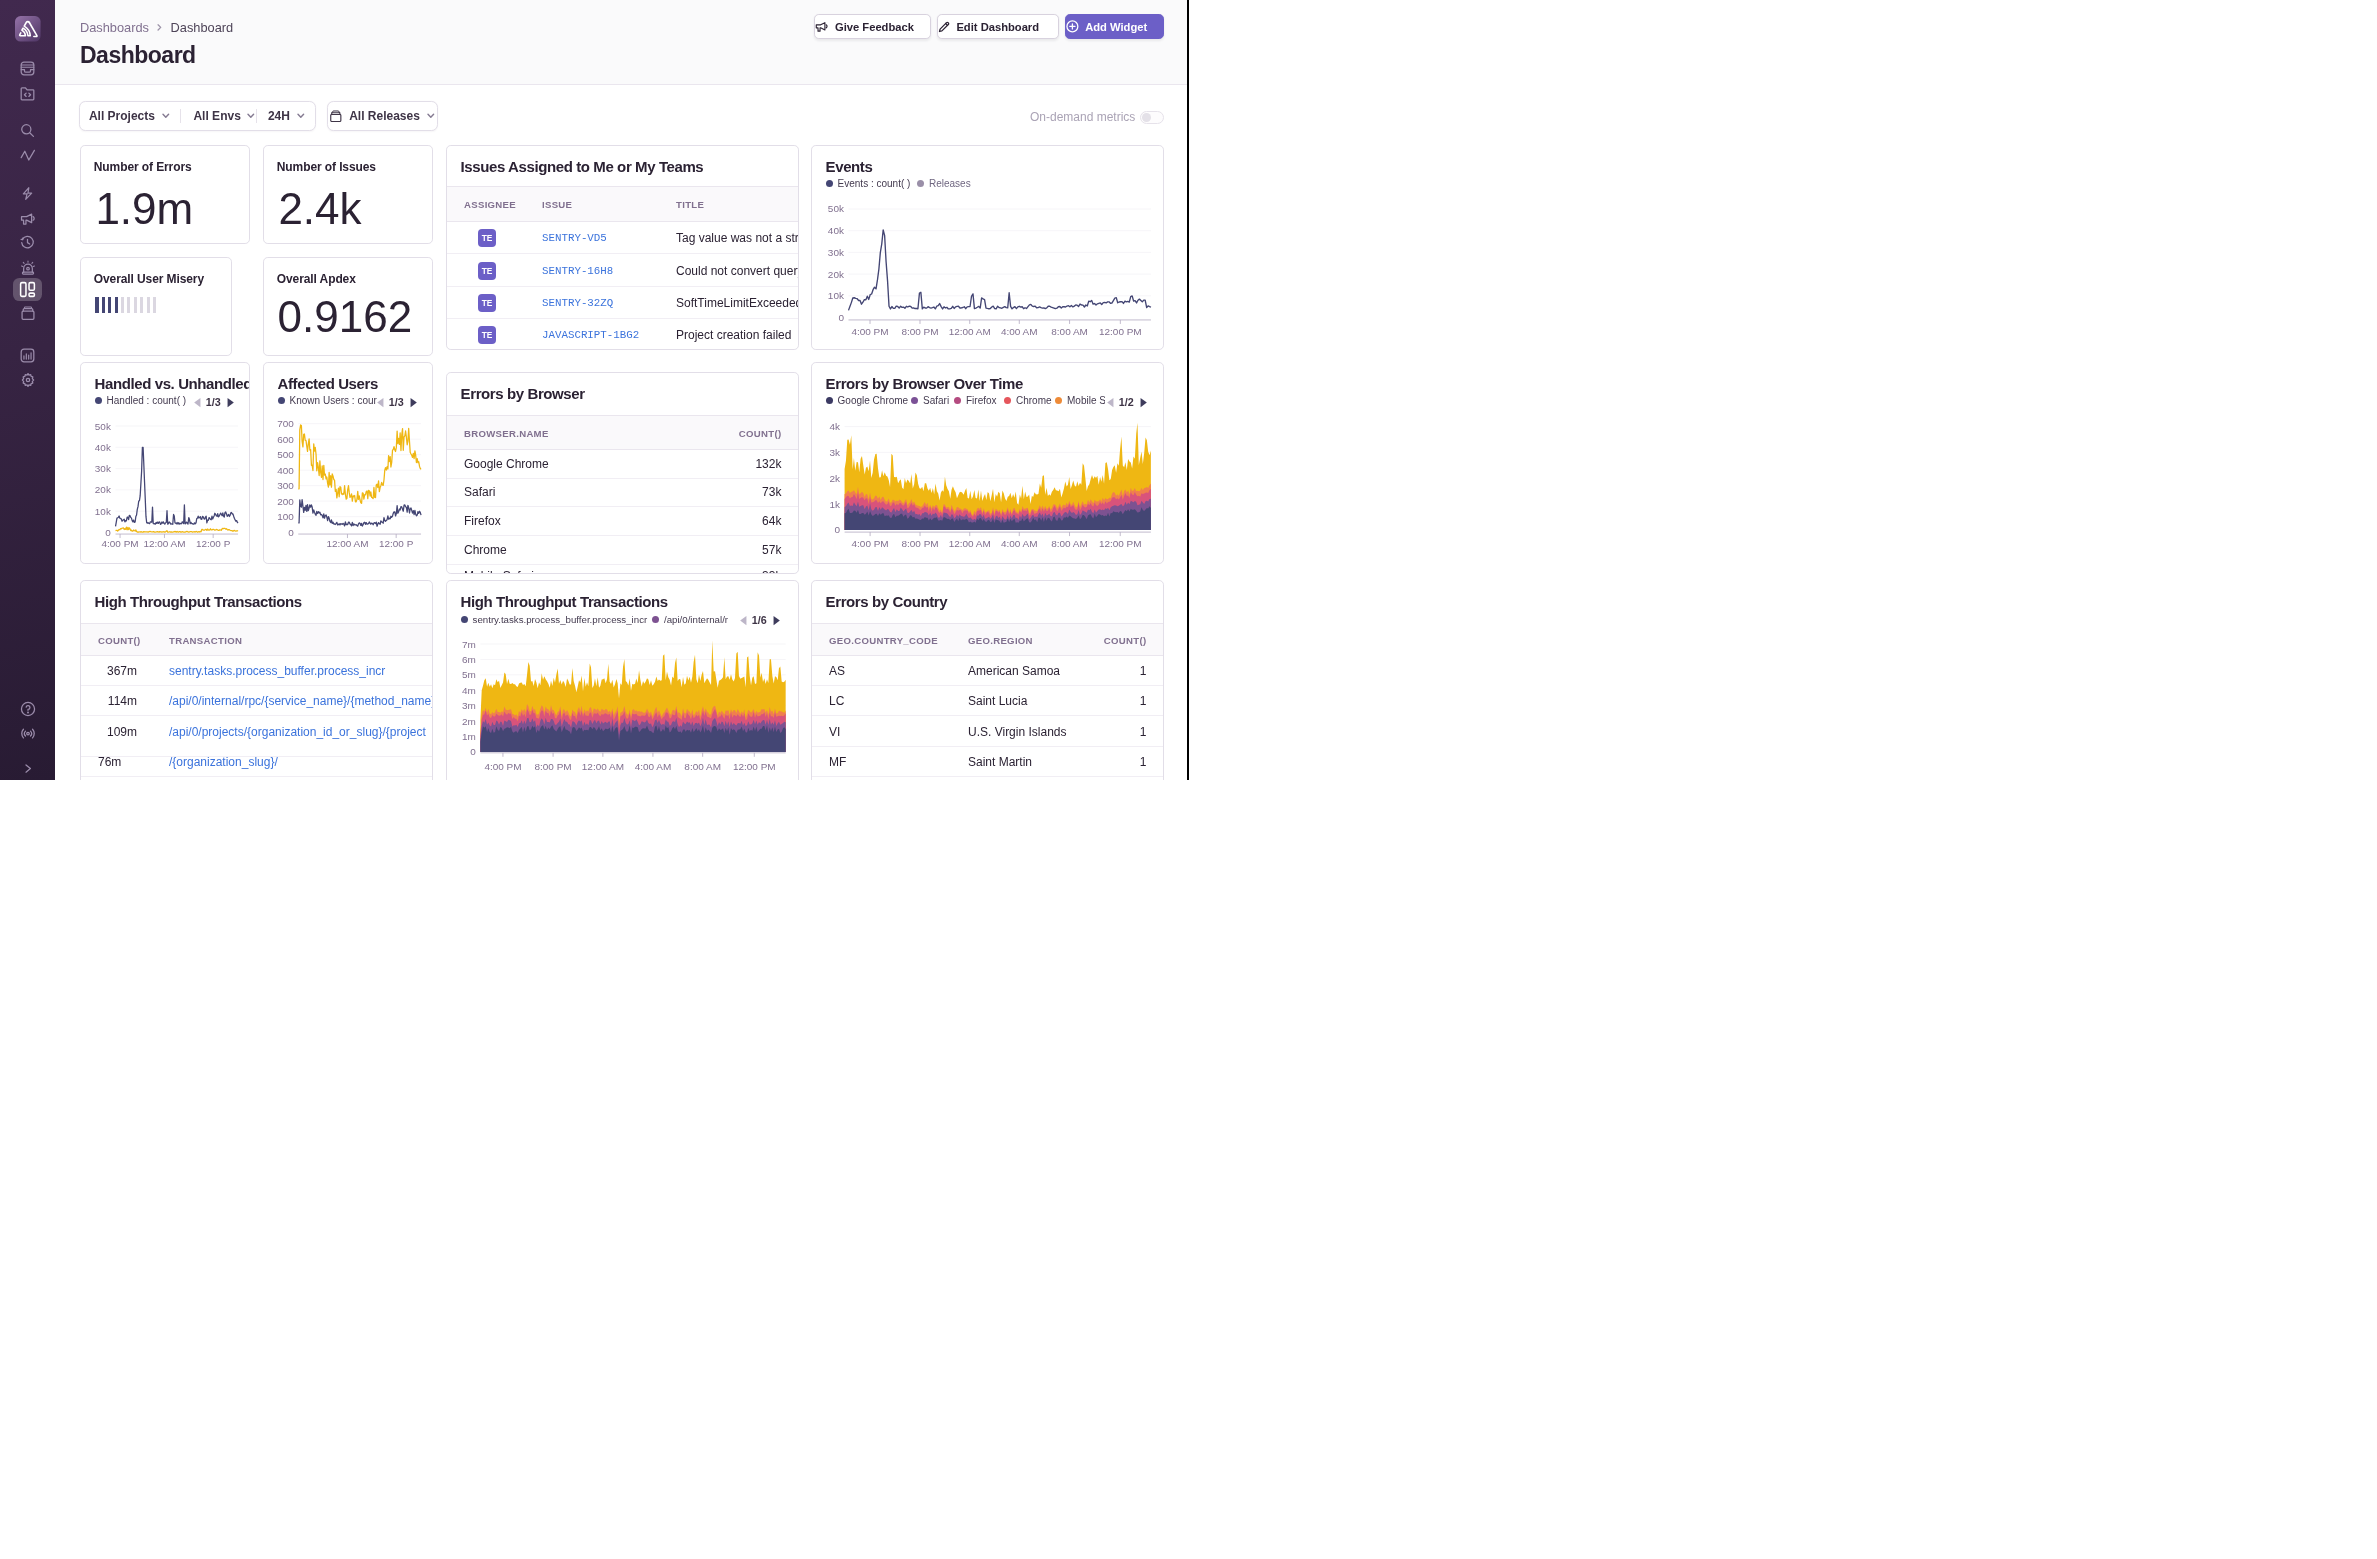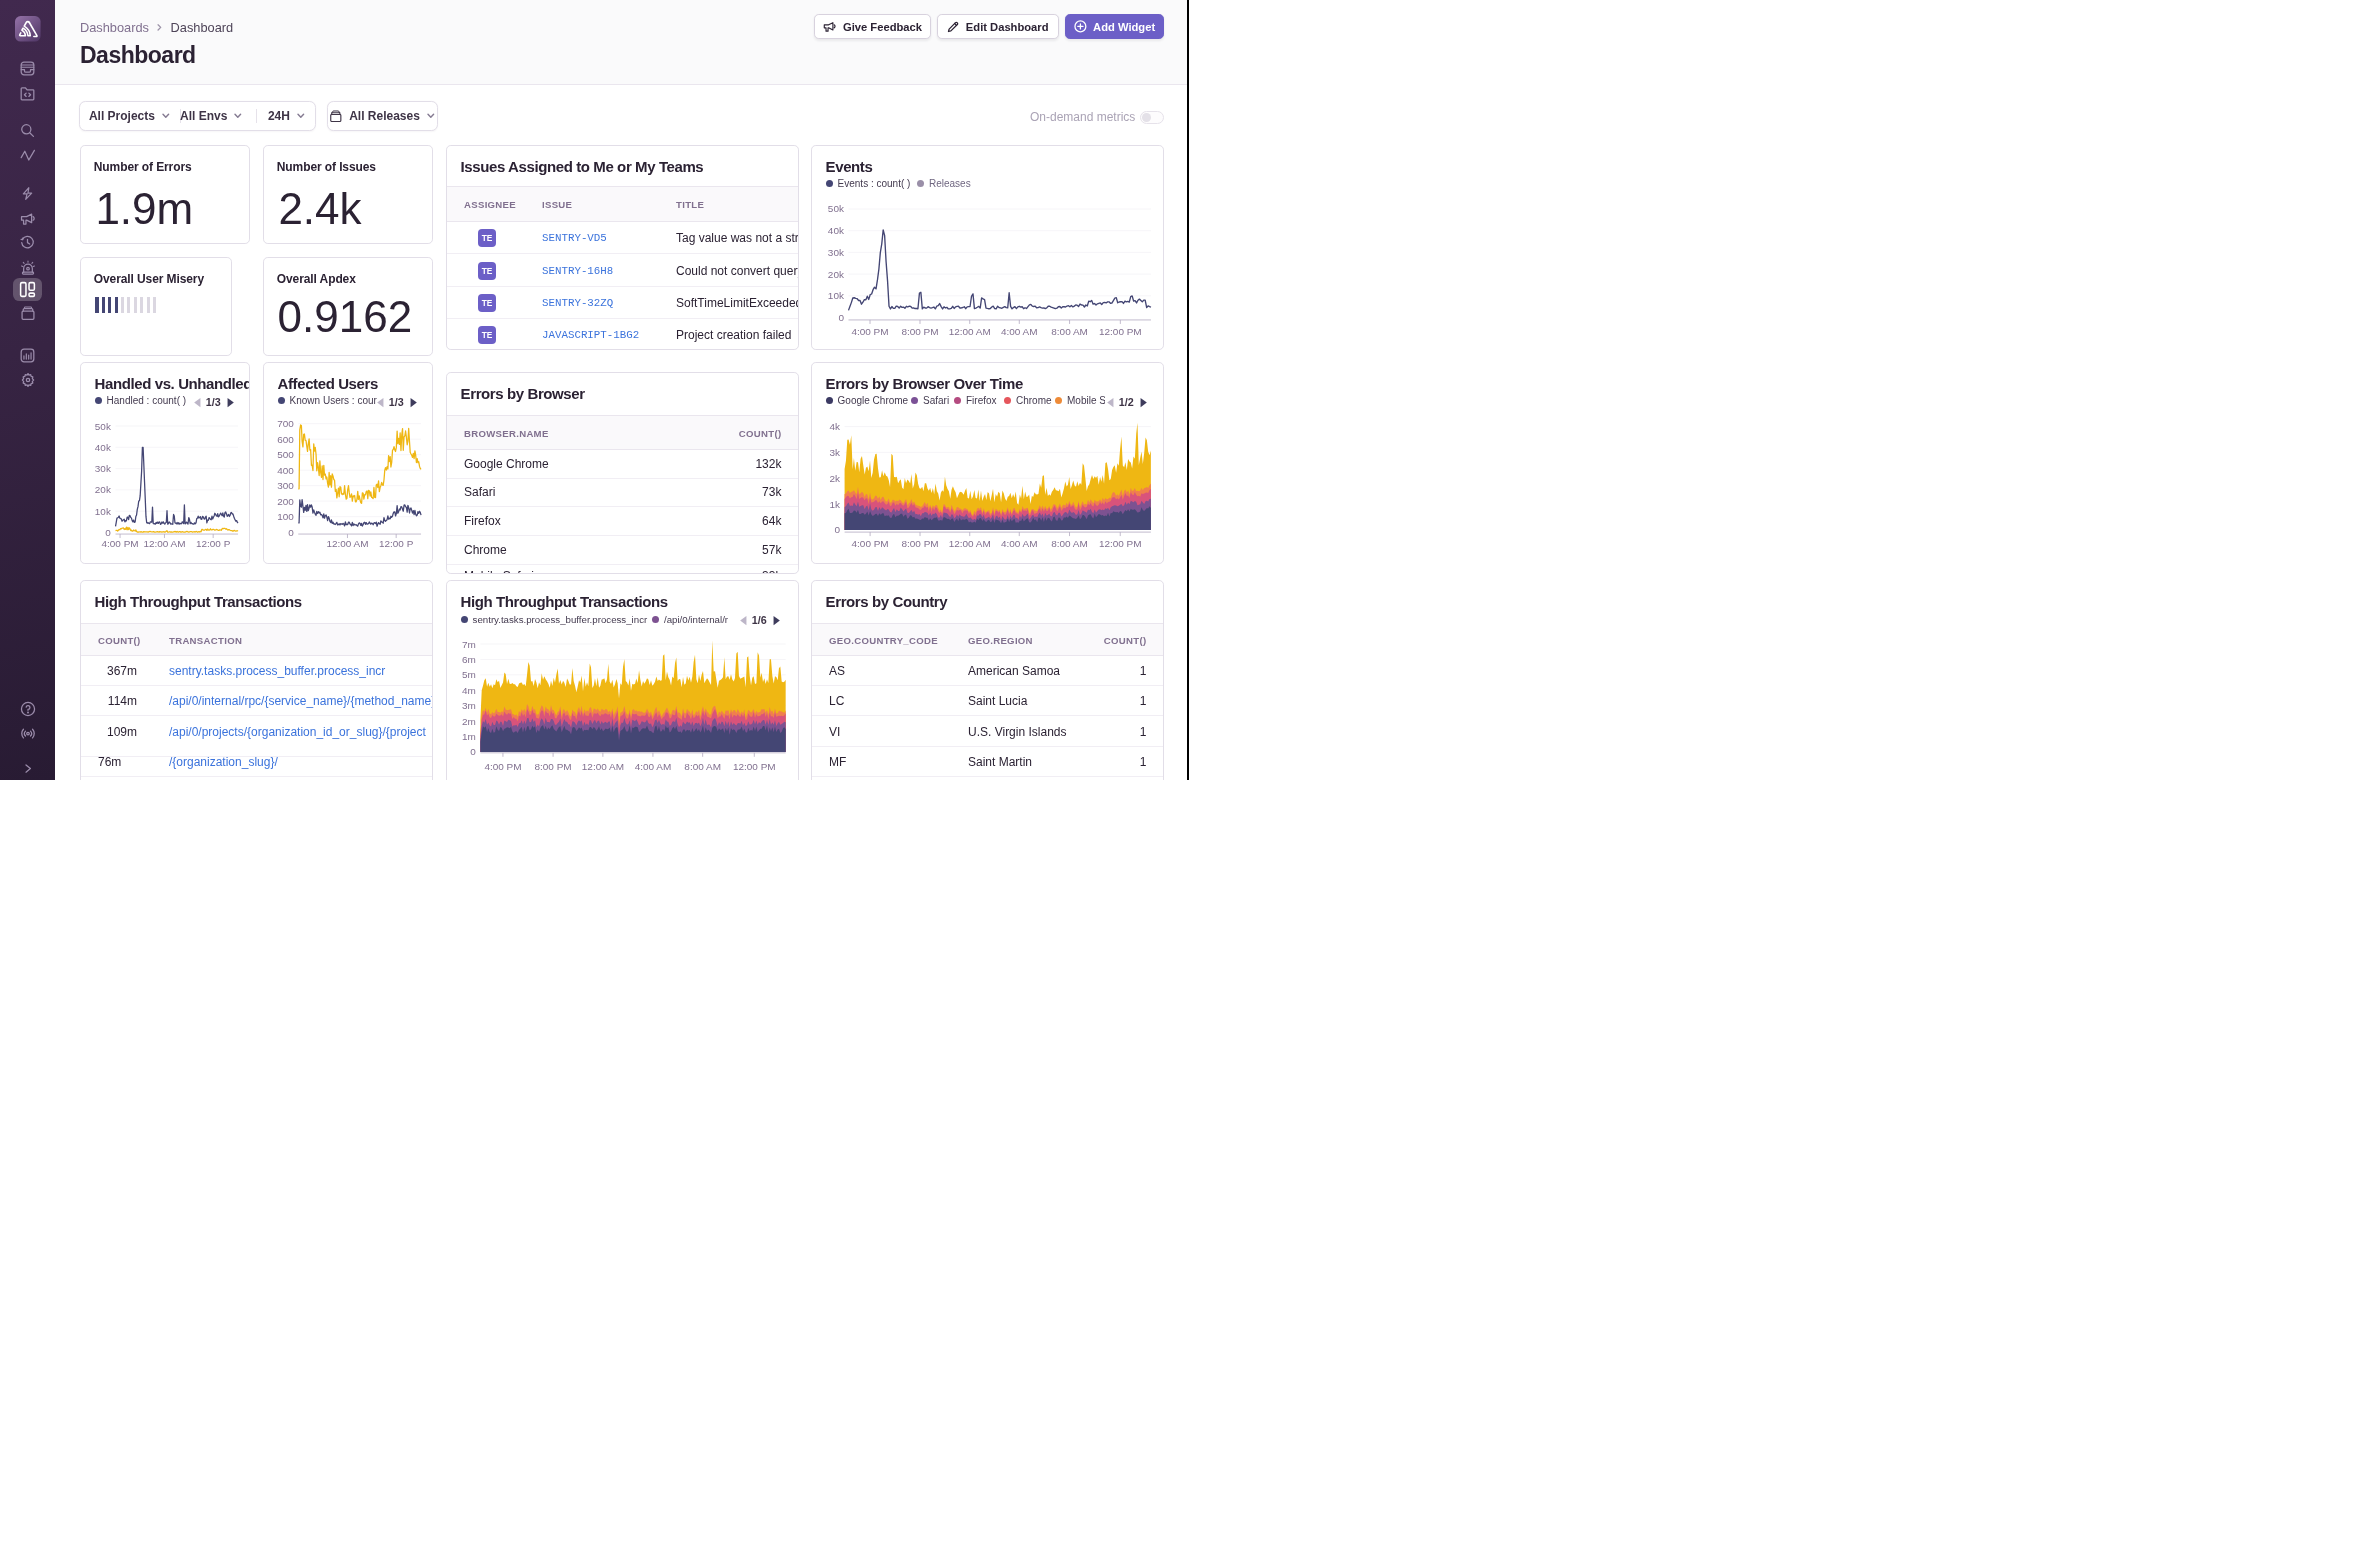--- a/index.html
+++ b/index.html
@@ -2,21 +2,21 @@
 <html style="font-size:12.8px"><head><meta charset="utf-8"><style>
 * { margin:0; padding:0; box-sizing:border-box; }
 html,body { width:1189px; height:780px; overflow:hidden; font-family:"Liberation Sans", sans-serif; background:#fff; }
 .page { position:relative; width:1189px; height:780px; }
 .sidebar { position:absolute; left:0; top:0; width:55px; height:780px; background:linear-gradient(168deg,#41294e 0%,#372443 45%,#281b33 100%); }
 .panel { position:absolute; background:#fff; border:0.8px solid #e2dee8; border-radius:4.8px; }
 .ctitle { position:absolute; left:12.8px; top:13.6px; font-size:12px; font-weight:bold; color:#2b2233; letter-spacing:-0.1px; }
 .ptitle { position:absolute; left:13.6px; top:11.6px; font-size:15px; font-weight:bold; color:#2b2233; letter-spacing:-0.4px; white-space:nowrap; }
 .bignum { position:absolute; font-size:44px; color:#2b2233; line-height:1; letter-spacing:0px; }
 .thead { position:absolute; left:0; width:100%; background:#faf9fb; border-top:0.8px solid #eae6ee; border-bottom:0.8px solid #eae6ee; font-size:9.6px; font-weight:bold; color:#80708f; letter-spacing:0.3px; }
-.btn { position:absolute; height:25px; border:0.8px solid #d8d2de; border-radius:4.8px; background:#fff; display:flex; align-items:center; justify-content:center; gap:6.4px; font-size:11.2px; font-weight:bold; color:#2b2233; box-shadow:0 1.6px 2.4px rgba(43,34,51,0.08); }
+.btn { position:absolute; height:25px; border:0.8px solid #d8d2de; border-radius:4.8px; background:#fff; display:flex; align-items:center; justify-content:flex-start; gap:6.4px; font-size:11.2px; font-weight:bold; color:#2b2233; box-shadow:0 1.6px 2.4px rgba(43,34,51,0.08); }
 .btnp { background:#6c5fc7; border-color:#6c5fc7; color:#fff; }
 </style></head>
 <body>
 <div class="page">
 <div class="sidebar">
       <div style="position:absolute;left:15px;top:16px;line-height:0"><svg width="25.6" height="25.6" viewBox="0 0 32 32">
           <defs>
             <linearGradient id="lg" x1="0" y1="0" x2="1" y2="1">
               <stop offset="0" stop-color="#9573a8"></stop>
               <stop offset="1" stop-color="#4e3564"></stop>
@@ -112,21 +112,21 @@
 <div class="btn btnp" style="left:1065px;top:14.4px;width:99px"><svg width="12.8" height="12.8" viewBox="0 0 16 16" fill="none" stroke="#fff" stroke-width="1.6" stroke-linecap="round">
         <circle cx="8" cy="8" r="6.8"></circle>
         <path d="M8 4.8v6.4M4.8 8h6.4"></path>
       </svg>Add Widget</div>
 
 <div style="position:absolute;left:79px;top:101px;width:237px;height:30px;border:0.8px solid #e2dee8;border-radius:6.4px;background:#fff;box-shadow:0 0.8px 1.6px rgba(43,34,51,0.04)"></div>
 <div style="position:absolute;left:79px;top:101px;width:101px;height:30px;display:flex;align-items:center;justify-content:center;gap:5.6px;font-size:12px;font-weight:bold;color:#3e3446">All Projects <svg width="9.6" height="9.6" viewBox="0 0 12 12" fill="none" stroke="#857b92" stroke-width="1.8" stroke-linecap="round" stroke-linejoin="round">
         <path d="M2.5 4.2L6 7.8l3.5-3.6"></path>
       </svg></div>
 <div style="position:absolute;left:180px;top:109px;width:0.8px;height:14.4px;background:#e6e2ea"></div>
-<div style="position:absolute;left:180px;top:101px;width:76px;height:30px;display:flex;align-items:center;justify-content:flex-start;gap:5.6px;font-size:12px;font-weight:bold;color:#3e3446">All Envs <svg width="9.6" height="9.6" viewBox="0 0 12 12" fill="none" stroke="#857b92" stroke-width="1.8" stroke-linecap="round" stroke-linejoin="round">
+<div style="position:absolute;left:180px;top:101px;width:76px;height:30px;display:flex;align-items:center;justify-content:flex-end;gap:5.6px;font-size:12px;font-weight:bold;color:#3e3446">All Envs <svg width="9.6" height="9.6" viewBox="0 0 12 12" fill="none" stroke="#857b92" stroke-width="1.8" stroke-linecap="round" stroke-linejoin="round">
         <path d="M2.5 4.2L6 7.8l3.5-3.6"></path>
       </svg></div>
 <div style="position:absolute;left:256px;top:109px;width:0.8px;height:14.4px;background:#e6e2ea"></div>
 <div style="position:absolute;left:256px;top:101px;width:61px;height:30px;display:flex;align-items:center;justify-content:center;gap:5.6px;font-size:12px;font-weight:bold;color:#3e3446">24H <svg width="9.6" height="9.6" viewBox="0 0 12 12" fill="none" stroke="#857b92" stroke-width="1.8" stroke-linecap="round" stroke-linejoin="round">
         <path d="M2.5 4.2L6 7.8l3.5-3.6"></path>
       </svg></div>
 <div style="position:absolute;left:327px;top:101px;width:111px;height:30px;border:0.8px solid #e2dee8;border-radius:6.4px;background:#fff;display:flex;align-items:center;justify-content:center;gap:6.4px;font-size:12px;font-weight:bold;color:#3e3446;box-shadow:0 0.8px 1.6px rgba(43,34,51,0.04)"><svg width="13.6" height="12.8" viewBox="0 0 20 19" fill="none" stroke="#3e3446" stroke-width="1.7" stroke-linecap="round" stroke-linejoin="round">
         <rect x="2.5" y="6.5" width="15" height="10.5" rx="1.4"></rect>
         <path d="M4 6.3V4.5a1.2 1.2 0 0 1 1.2-1.2h9.6A1.2 1.2 0 0 1 16 4.5v1.8"></path>
         <path d="M5.5 3.2V2.3a1 1 0 0 1 1-1h7a1 1 0 0 1 1 1v.9" stroke-width="1.3"></path>

